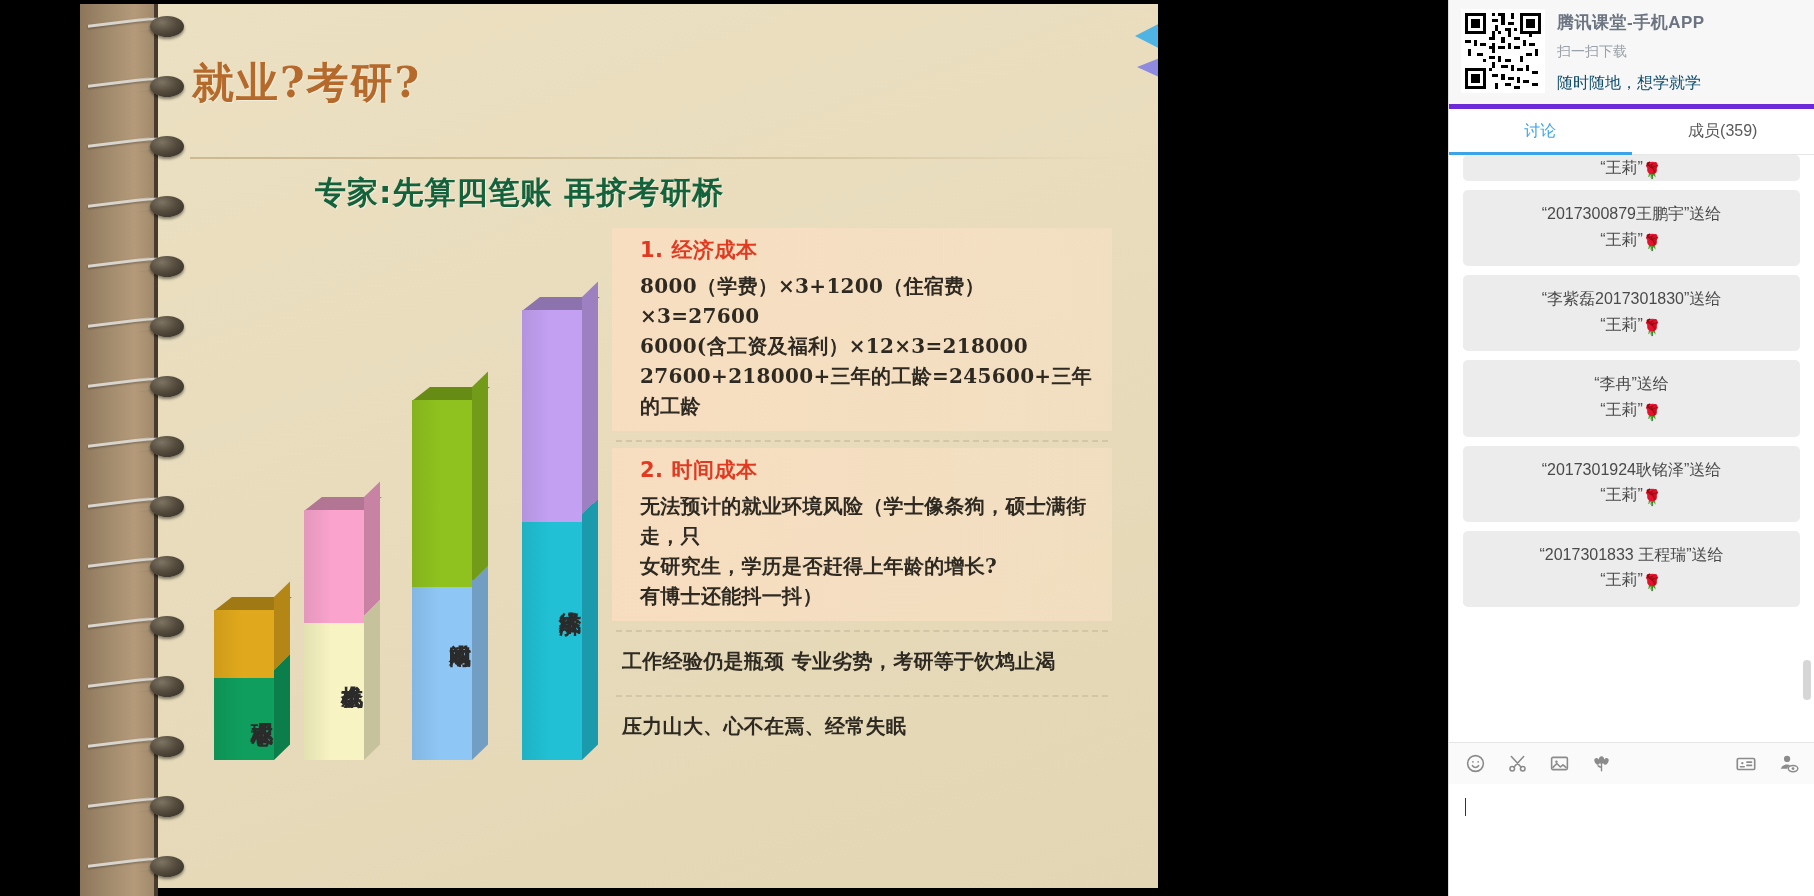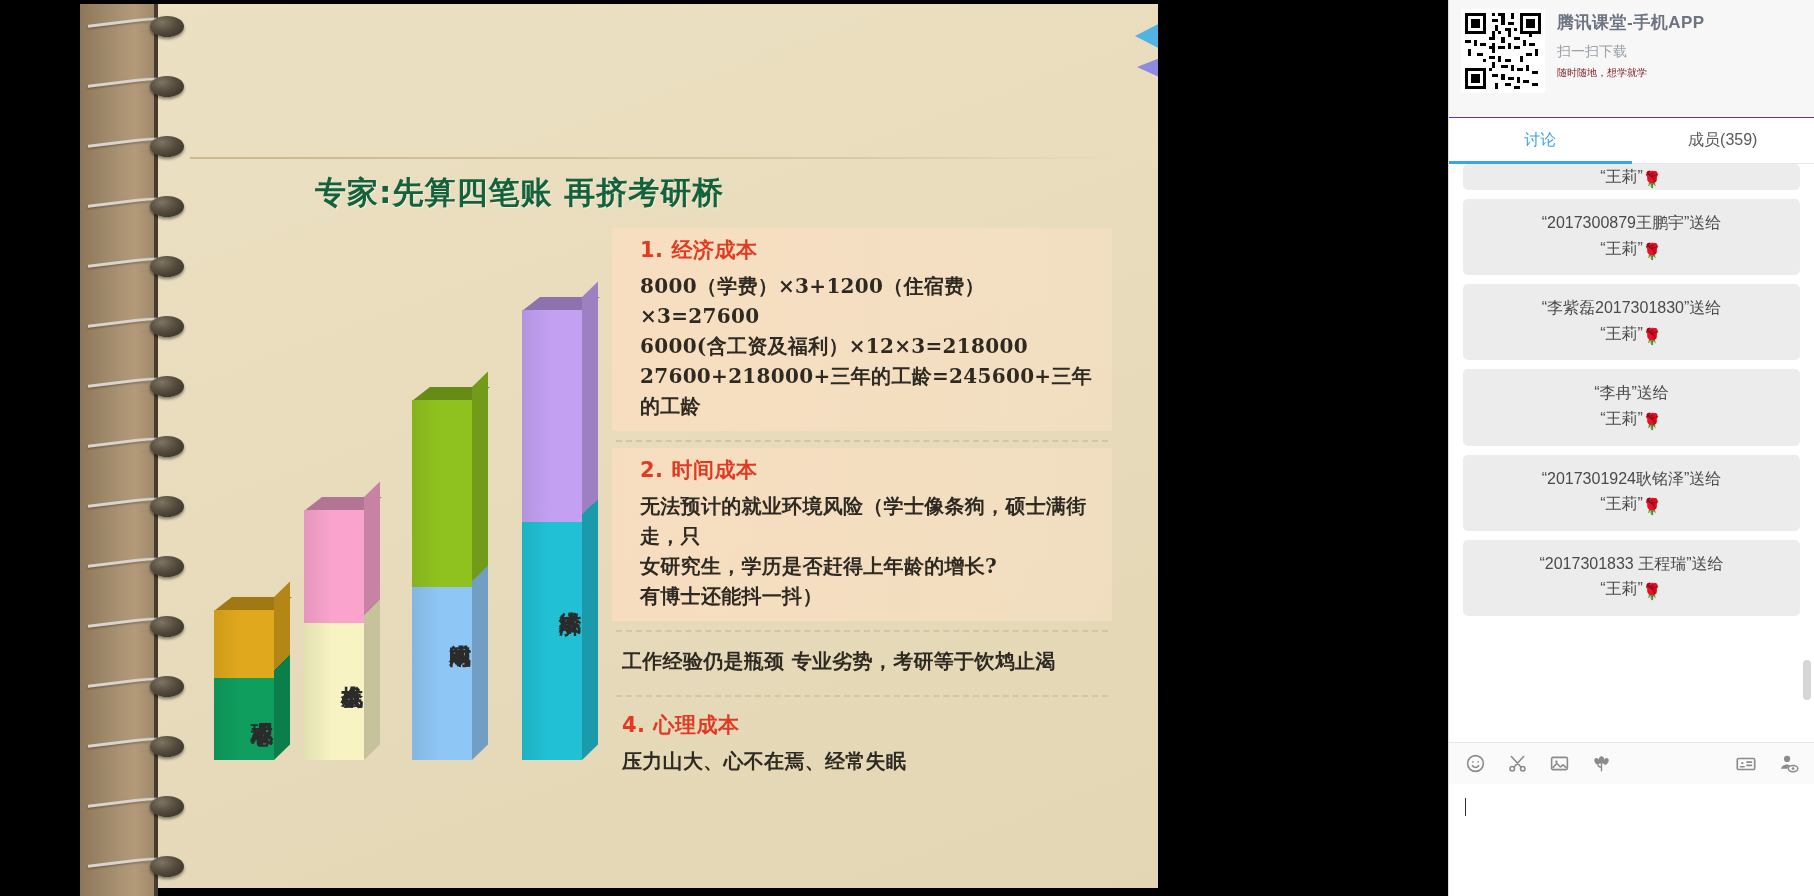--- a/index.html
+++ b/index.html
@@ -72,27 +72,27 @@
   .note-h { font-size:21px; font-weight:bold; color:#e23a21; margin-bottom:7px; letter-spacing:.5px;
       font-family:"DejaVu Sans","Liberation Sans",sans-serif; }
   .note-l { font-size:20px; color:#2e2a22; line-height:1.5; letter-spacing:.3px;
       font-family:"DejaVu Serif","Liberation Serif",serif; font-weight:bold; }
   .dashed { height:0; border-top:2px dashed #d3c6a8; margin:9px 4px 6px 4px; }
 
   
   #panel { position:absolute; left:1448px; top:0; width:366px; height:896px; background:#fff;
       border-left:1px solid #dcdcdc; display:flex; flex-direction:column; }
 
-  #qr-block { display:flex; gap:12px; padding:9px 10px 24px 12px; background:#f7f7f7;
-      border-bottom:1px solid #6d28d9; }
+  #qr-block { display:flex; gap:12px; padding:9px 10px 10px 12px; background:#f7f7f7;
+      border-bottom:5px solid #6d28d9; }
   #qr { width:84px; height:84px; background:#fff; padding:4px; flex:0 0 auto; }
   #qr-info { padding-top:2px; }
   #qr-title { font-size:17px; color:#6b7480; font-weight:bold; letter-spacing:.5px; }
   #qr-l1 { font-size:14px; color:#9aa1a8; margin-top:9px; }
-  #qr-l2 { font-size:10px; color:#7f1d1d; margin-top:5px; }
+  #qr-l2 { font-size:16px; color:#0c4a6e; margin-top:12px; }
 
   #tabs { display:flex; height:46px; border-bottom:1px solid #e6e6e6; background:#fff; }
   .tab { flex:1; display:flex; align-items:center; justify-content:center;
       font-size:16px; color:#595959; cursor:pointer; position:relative; }
   .tab.active { color:#3ba3e8; }
   .tab.active:after { content:""; position:absolute; left:0; right:0; bottom:-1px; height:3px; background:#3ba3e8; }
 
   #msgs { flex:1; overflow:hidden; position:relative; background:#fff; padding:0 14px; }
   .bubble { background:#ececec; border-radius:5px; margin:9px 0; padding:11px 12px;
       font-size:16px; color:#4a4a4a; line-height:1.6; text-align:center; }
@@ -184,20 +184,21 @@
         <div class="ring" style="left: 88px; top: 798px;">
           <div class="wire"></div>
           <div class="knob"></div>
         </div>
         <div class="ring" style="left: 88px; top: 858px;">
           <div class="wire"></div>
           <div class="knob"></div>
         </div>
       </div>
 
+    <div id="slide-title">就业?考研?</div>
     <div id="title-rule"></div>
     <div id="slide-subtitle">专家:先算四笔账 再挤考研桥</div>
 
     <div id="logo">
       <div id="logo-mark">
         <svg width="78" height="74" viewBox="0 0 78 74">
           <path d="M39 40 L6 53 L39 68 L72 53 Z" fill="#8d8ae0"></path>
           <path d="M39 4 L4 22 L39 40 L74 22 Z" fill="#4fb3e3"></path>
           <path d="M32 16 L50 24 L32 32 Z" fill="#cfeefc"></path>
         </svg>
@@ -250,21 +251,20 @@
           <div class="note-l">无法预计的就业环境风险（学士像条狗，硕士满街走，只</div>
           <div class="note-l">女研究生，学历是否赶得上年龄的增长?</div>
           <div class="note-l">有博士还能抖一抖）</div>
         </div>
         <div class="dashed"></div>
         <div class="note-block">
           <div class="note-l">工作经验仍是瓶颈    专业劣势，考研等于饮鸩止渴</div>
         </div>
         <div class="dashed"></div>
         <div class="note-block">
-          <div class="note-h">4. 心理成本</div>
           <div class="note-l">压力山大、心不在焉、经常失眠</div>
         </div>
       </div>
 
   </div>
 
   <div id="panel">
 
     <div id="qr-block">
       <div id="qr">

